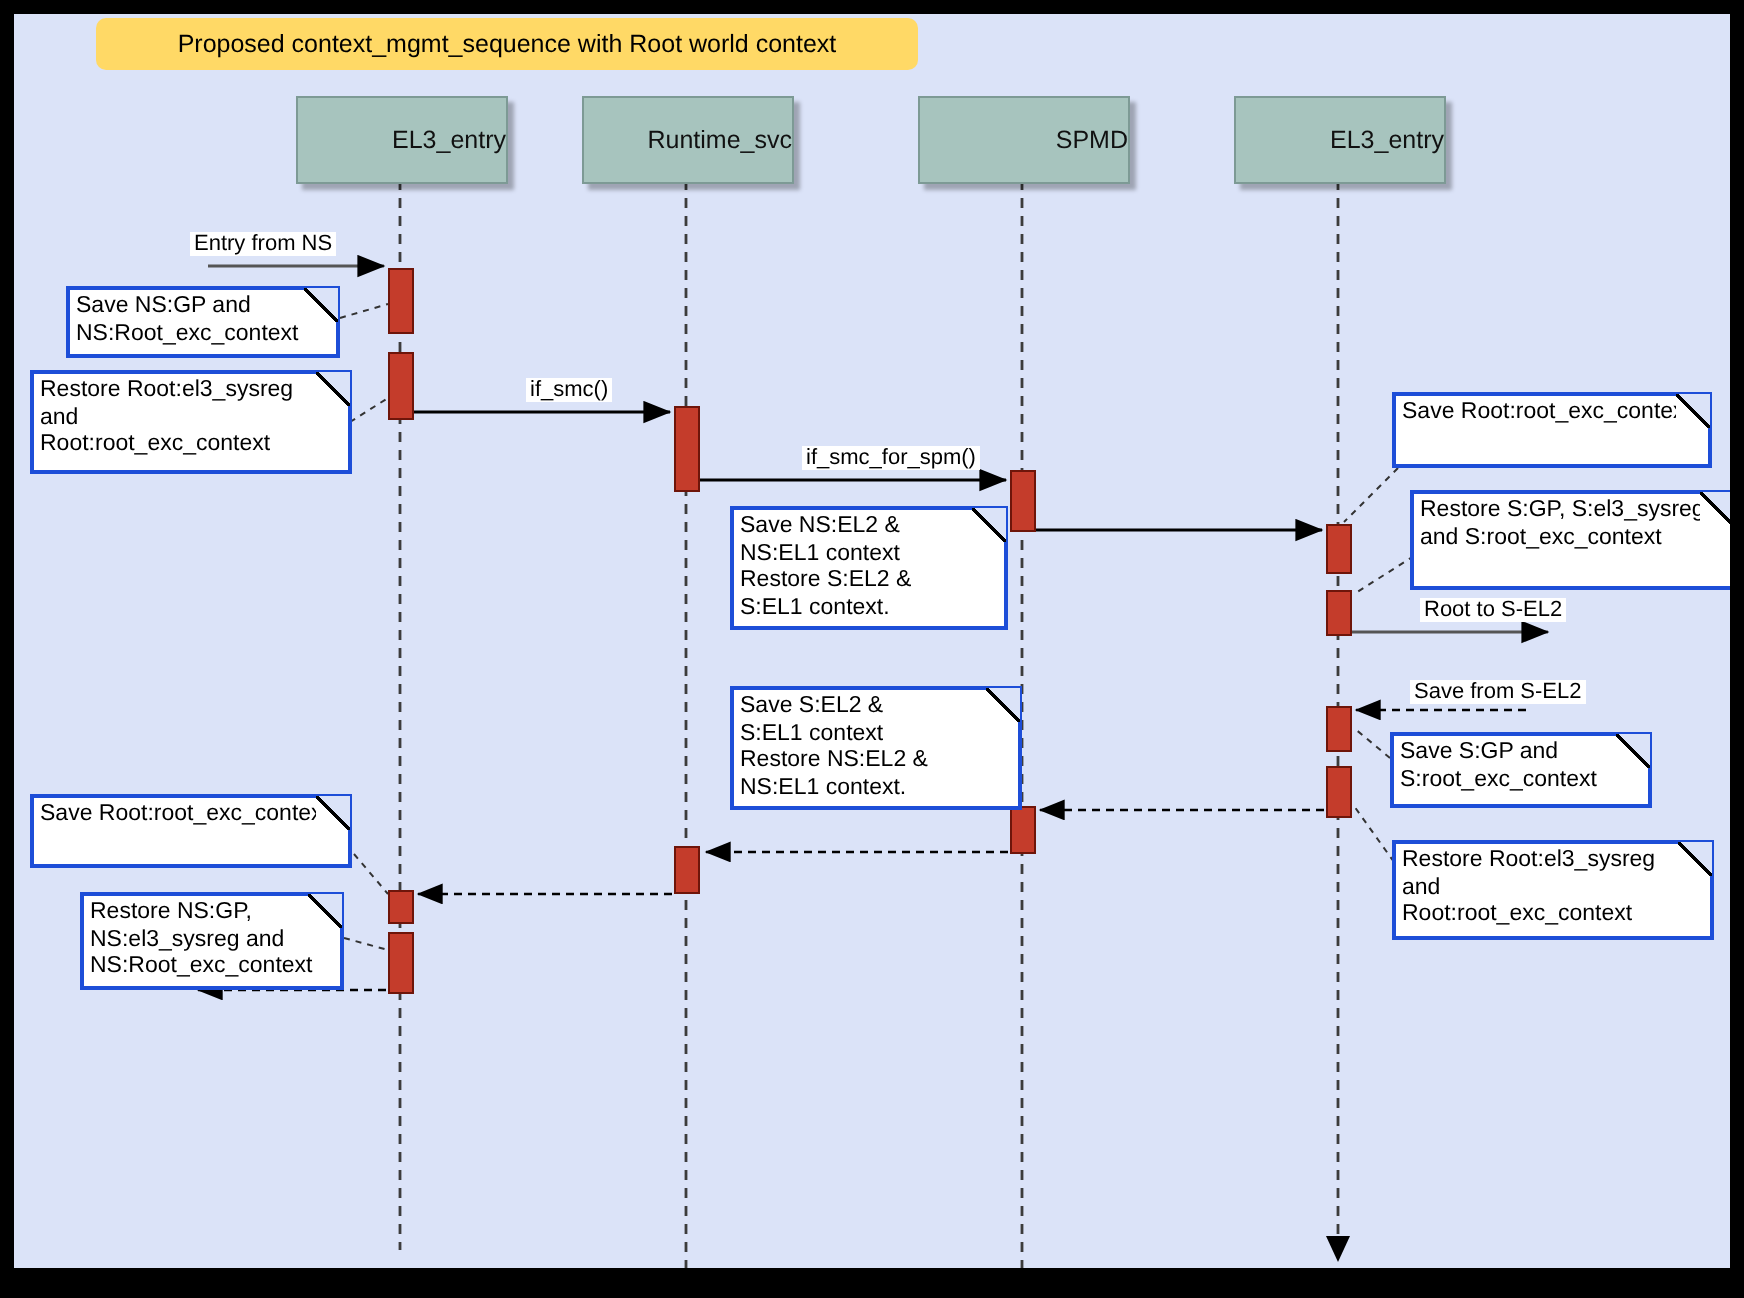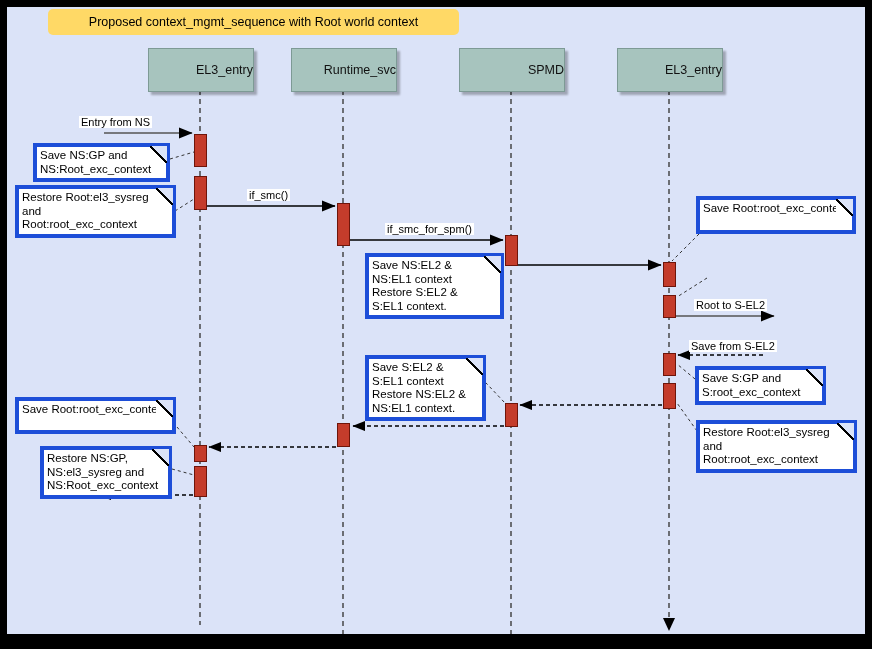--- a/index.html
+++ b/index.html
@@ -14,25 +14,25 @@
   #stage{position:relative;width:872px;height:649px;background:var(--frame);overflow:hidden;}
   #canvas{position:absolute;left:7px;top:7px;width:858px;height:627px;background:var(--bg);overflow:hidden;}
   #wires{position:absolute;left:0;top:0;}
   .title{position:absolute;left:41px;top:2px;width:411px;height:26px;background:var(--title-bg);
     border-radius:5px;display:flex;align-items:center;justify-content:center;
     font-size:12.5px;font-weight:normal;color:#000;}
   .participant{position:absolute;top:41px;width:104px;height:42px;background:var(--pbox);
     border:1px solid var(--pbox-border);box-shadow:3px 3px 2px rgba(0,0,0,0.28);
     display:flex;align-items:center;justify-content:flex-end;font-size:12.5px;color:#111;}
   .bar{position:absolute;width:13px;background:var(--bar);border:1px solid var(--bar-border);box-sizing:border-box;}
-  .note{position:absolute;background:var(--note-bg);border:4px solid #1d4ed8;
+  .note{position:absolute;background:var(--note-bg);border:2px solid #1d4ed8;
     font-size:11.5px;line-height:13.5px;color:#000;padding:2px 3px;white-space:pre-line;box-sizing:border-box;}
   .note::after{content:"";position:absolute;top:-1px;right:-1px;width:17px;height:17px;
     background:linear-gradient(45deg,#fff 0 46%,#000 46% 54%,var(--bg) 54% 100%);}
-  .msg-label{position:absolute;background:#fff;font-size:11px;color:#000;padding:0 2px;white-space:nowrap;}
+  .msg-label{position:absolute;background:#fff;font-size:11px;color:#000;padding:0 2px;white-space:nowrap;margin-left:16px;}
 </style>
 </head>
 <body>
 
 <div id="stage">
  <div id="canvas">
 
   <svg id="wires" width="858" height="627">
     <defs>
       <marker id="ah" markerWidth="11" markerHeight="9" refX="9.5" refY="4" orient="auto">
@@ -115,26 +115,28 @@
   <div class="note" style="left:26px;top:136px;width:137px;min-height:36px">Save NS:GP and
 NS:Root_exc_context</div>
   <div class="note" style="left:8px;top:178px;width:161px;min-height:52px">Restore Root:el3_sysreg
 and
 Root:root_exc_context</div>
   <div class="note" style="left:358px;top:246px;width:139px;min-height:60px">Save NS:EL2 &amp;
 NS:EL1 context
 Restore S:EL2 &amp;
 S:EL1 context.</div>
   <div class="note" style="left:689px;top:189px;width:160px;min-height:38px">Save Root:root_exc_context</div>
+  <div class="note" style="left:698px;top:238px;width:163px;min-height:50px">Restore S:GP, S:el3_sysreg
+and S:root_exc_context</div>
   <div class="note" style="left:688px;top:359px;width:131px;min-height:38px">Save S:GP and
 S:root_exc_context</div>
   <div class="note" style="left:689px;top:413px;width:161px;min-height:50px">Restore Root:el3_sysreg
 and
 Root:root_exc_context</div>
-  <div class="note" style="left:358px;top:348px;width:121px;min-height:60px">Save S:EL2 &amp;
+  <div class="note" style="left:358px;top:336px;width:146px;min-height:60px">Save S:EL2 &amp;
 S:EL1 context
 Restore NS:EL2 &amp;
 NS:EL1 context.</div>
   <div class="note" style="left:8px;top:390px;width:161px;min-height:37px">Save Root:root_exc_context</div>
   <div class="note" style="left:33px;top:439px;width:132px;min-height:45px">Restore NS:GP,
 NS:el3_sysreg and
 NS:Root_exc_context</div>
 
  </div>
 </div>

